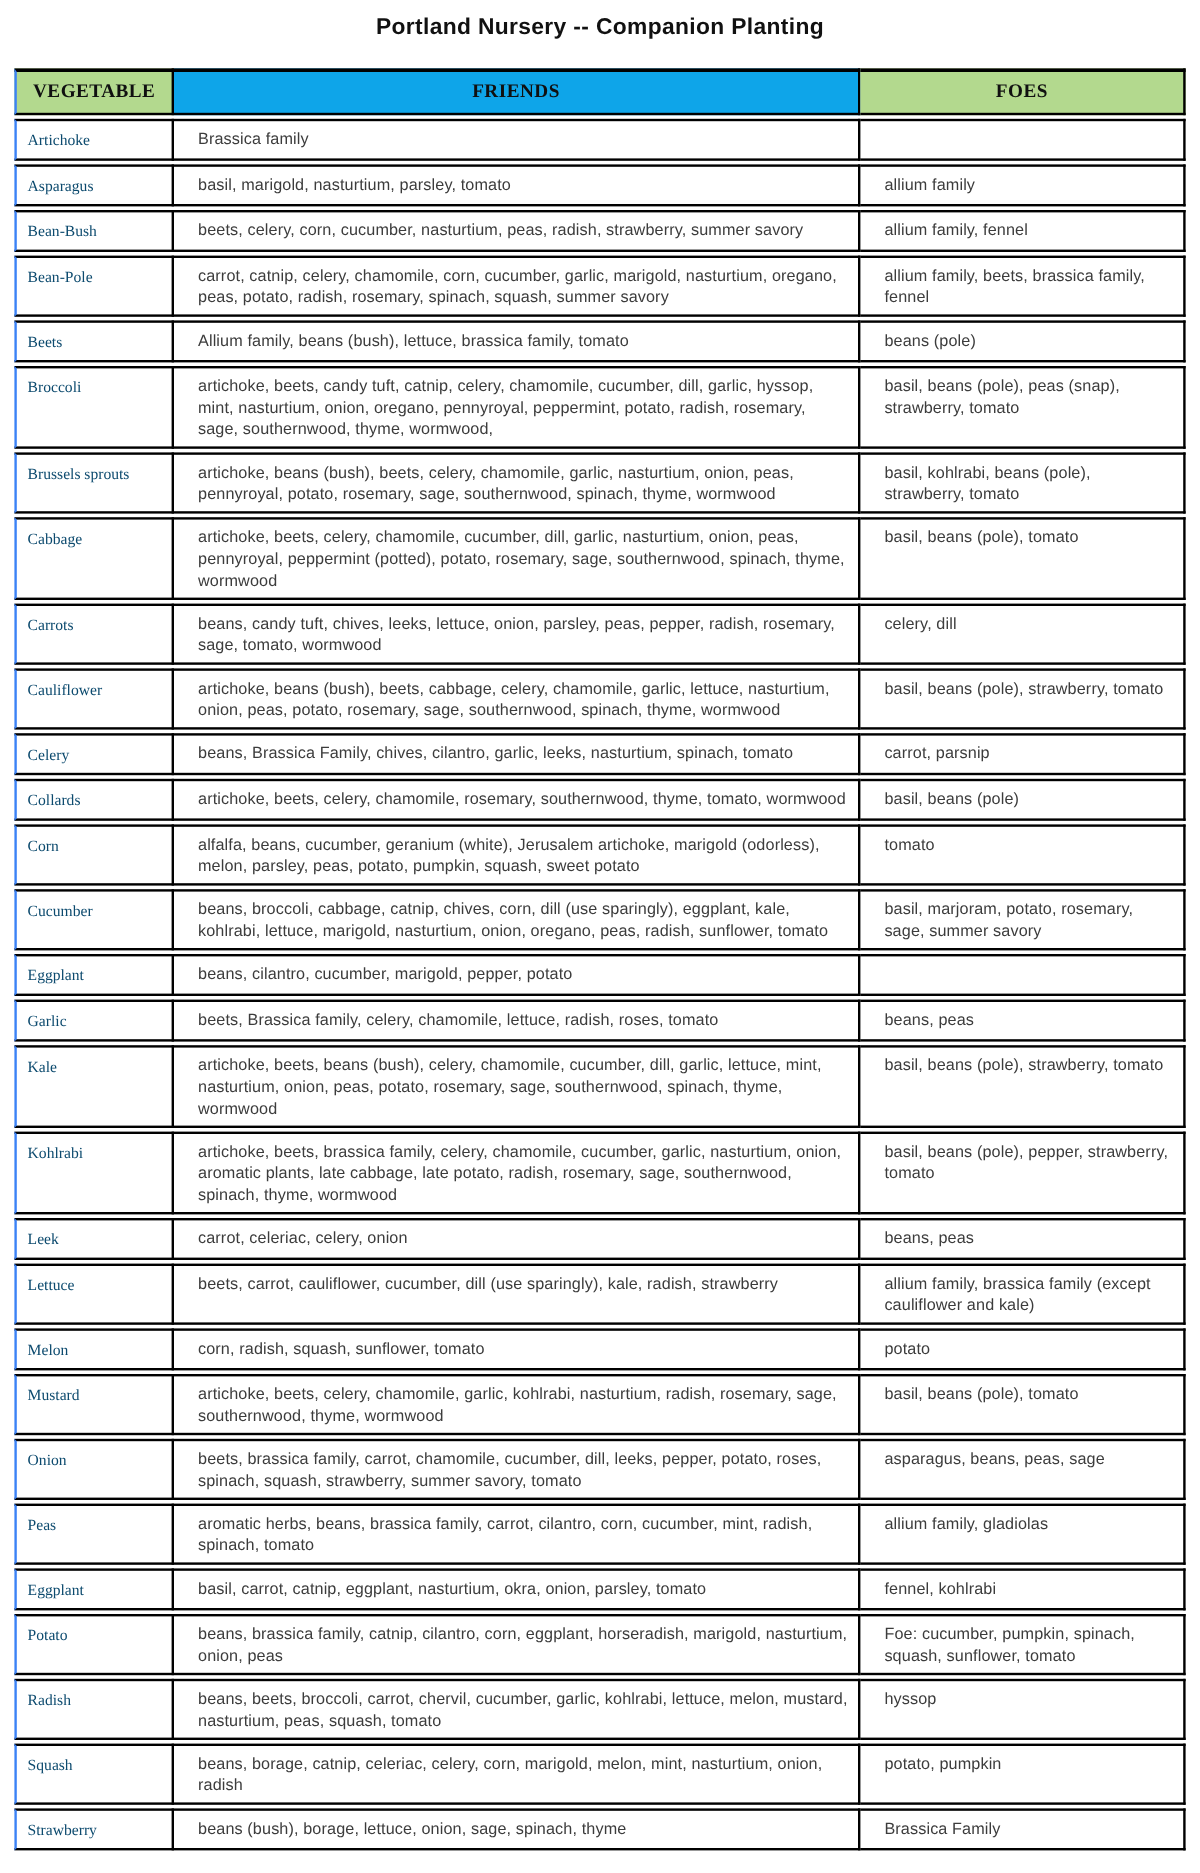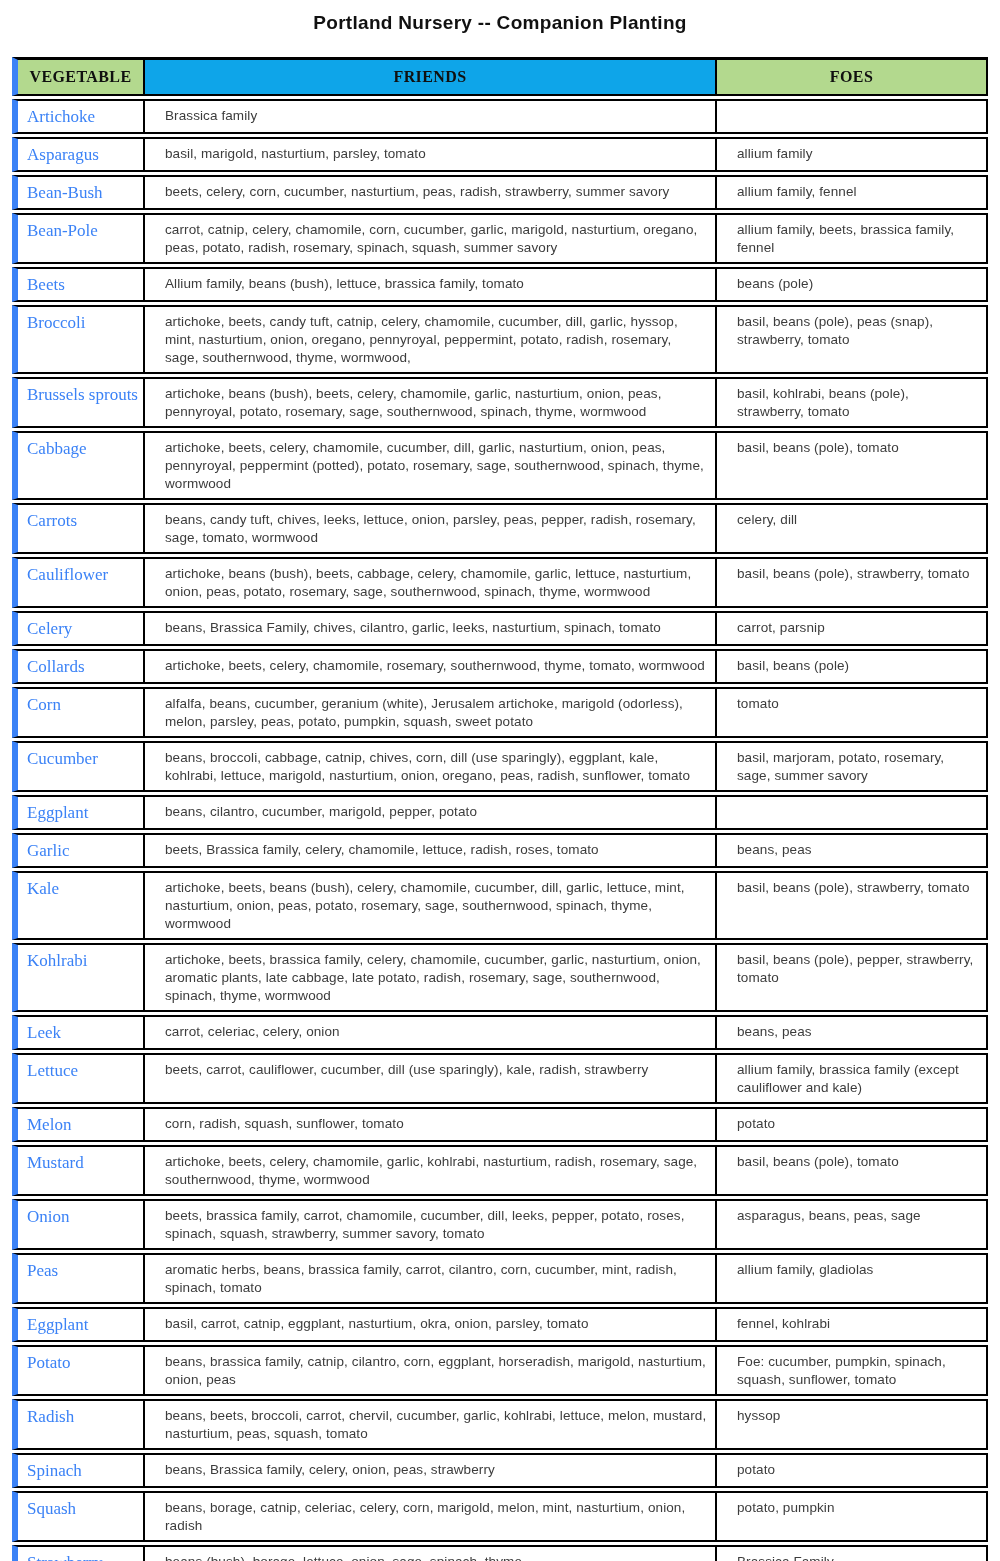--- a/index.html
+++ b/index.html
@@ -37,36 +37,36 @@
   col.c-friends { width: 572px; }
   col.c-foes    { width: 271px; }
 
   th, td {
     border: 2px solid #000000;
     border-left: none;
     vertical-align: top;
     box-sizing: border-box;
   }
   th:first-child, td:first-child {
-    border-left: 6px solid #3b82f6;
+    border-left: 2px solid #3b82f6;
   }
   thead th {
     border-top-width: 3px;
     font-family: "Liberation Serif", serif;
     font-weight: bold;
     font-size: 16px;
     color: #101010;
     text-align: center;
     padding: 8px 4px;
     letter-spacing: 0.4px;
   }
   td.td-veg {
     font-family: "Liberation Serif", serif;
-    font-size: 17px;
-    color: #3b82f6;
+    font-size: 13px;
+    color: #0c4a6e;
     padding: 6px 4px 5px 9px;
     line-height: 20px;
     overflow: hidden;
   }
   td.td-friends, td.td-foes {
     font-size: 13.5px;
     letter-spacing: 0.1px;
     line-height: 18px;
     padding: 6px 7px 5px 20px;
     color: #3c3c3c;
@@ -221,25 +221,20 @@
           <td class="td-veg">Potato</td>
           <td class="td-friends">beans, brassica family, catnip, cilantro, corn, eggplant, horseradish, marigold, nasturtium, onion, peas</td>
           <td class="td-foes">Foe: cucumber, pumpkin, spinach, squash, sunflower, tomato</td>
         </tr>
         <tr>
           <td class="td-veg">Radish</td>
           <td class="td-friends">beans, beets, broccoli, carrot, chervil, cucumber, garlic, kohlrabi, lettuce, melon, mustard, nasturtium, peas, squash, tomato</td>
           <td class="td-foes">hyssop</td>
         </tr>
         <tr>
-          <td class="td-veg">Spinach</td>
-          <td class="td-friends">beans, Brassica family, celery, onion, peas, strawberry</td>
-          <td class="td-foes">potato</td>
-        </tr>
-        <tr>
           <td class="td-veg">Squash</td>
           <td class="td-friends">beans, borage, catnip, celeriac, celery, corn, marigold, melon, mint, nasturtium, onion, radish</td>
           <td class="td-foes">potato, pumpkin</td>
         </tr>
         <tr>
           <td class="td-veg">Strawberry</td>
           <td class="td-friends">beans (bush), borage, lettuce, onion, sage, spinach, thyme</td>
           <td class="td-foes">Brassica Family</td>
         </tr>
       </tbody>

